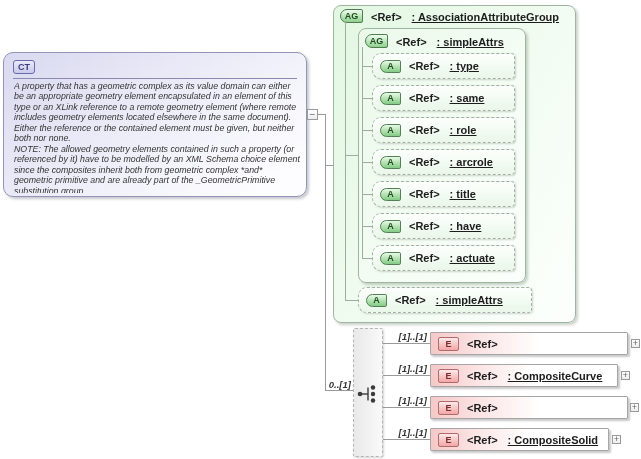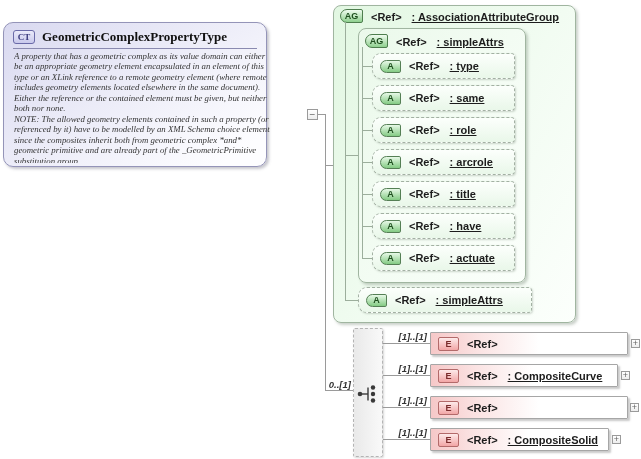--- a/index.html
+++ b/index.html
@@ -13,24 +13,24 @@
   .badge{display:flex;align-items:center;justify-content:center;box-sizing:border-box;flex:0 0 auto;}
   .badge-ct{width:22px;height:14px;border:1px solid #6a6aa8;border-radius:3px;
     background:linear-gradient(180deg,#eaeafa,#c9c9ec);color:#3c3c7e;font-size:9px;font-weight:bold;}
   .badge-ag{width:23px;height:14px;border:1px solid #4e7e4e;border-radius:7px 2px 2px 7px;
     background:linear-gradient(180deg,#f0fcf0,#8fd08f);color:#1f4f1f;font-size:9px;font-weight:bold;}
   .badge-a{width:21px;height:13px;border:1px solid #557f55;border-radius:7px 2px 2px 7px;
     background:linear-gradient(180deg,#e7f9e7,#84cb84);color:#1f4f1f;font-size:9px;font-weight:bold;}
   .badge-e{width:21px;height:14px;border:1px solid #b36a6a;border-radius:2px;
     background:linear-gradient(180deg,#fdeaea,#f2a6a6);color:#7a2c2c;font-size:9px;font-weight:bold;}
   
-  .ct-box{position:absolute;left:3px;top:22px;width:264px;height:145px;box-sizing:border-box;
+  .ct-box{position:absolute;left:3px;top:52px;width:304px;height:145px;box-sizing:border-box;
     border:1px solid #9494b8;border-radius:10px;
     background:linear-gradient(145deg,#d9d9f0 0%,#ececf8 45%,#fdfdff 90%);
-    box-shadow:2px 2px 3px rgba(90,90,110,0.35);font-family:Liberation Serif, serif;}
+    box-shadow:2px 2px 3px rgba(90,90,110,0.35);}
   .ct-header{position:absolute;left:9px;top:6px;height:16px;display:flex;align-items:center;}
   .ct-title{font-size:13px;font-weight:bold;margin-left:7px;color:#111;}
   .ct-sep{position:absolute;left:9px;right:9px;top:25px;border-top:1px solid #8a8ab0;}
   .ct-anno{position:absolute;left:10px;top:28px;width:286px;height:112px;overflow:hidden;
     font-size:8.8px;line-height:10.45px;font-style:italic;color:#333;white-space:pre-line;}
   .group-box{position:absolute;box-sizing:border-box;border:1px solid #a0b5a0;border-radius:8px;
     box-shadow:2px 2px 3px rgba(100,120,100,0.35);}
   .ag-outer{left:333px;top:5px;width:243px;height:318px;
     background:linear-gradient(120deg,#e2f7e2 0%,#f2fcf2 55%,#fcfffc 100%);}
   .ag-inner{left:358px;top:28px;width:168px;height:255px;
@@ -65,21 +65,20 @@
     text-align:right;white-space:pre;}
 </style>
 </head>
 <body>
 
 <div id="canvas">
 
   <div class="ct-box">
     <div class="ct-header">
       <span class="badge badge-ct">CT</span>
-      <span class="ct-title">GeometricComplexPropertyType</span>
     </div>
     <div class="ct-sep"></div>
     <div class="ct-anno">A property that has a geometric complex as its value domain can either
 be an appropriate geometry element encapsulated in an element of this
 type or an XLink reference to a remote geometry element (where remote
 includes geometry elements located elsewhere in the same document).
 Either the reference or the contained element must be given, but neither
 both nor none.
 NOTE: The allowed geometry elements contained in such a property (or
 referenced by it) have to be modelled by an XML Schema choice element

